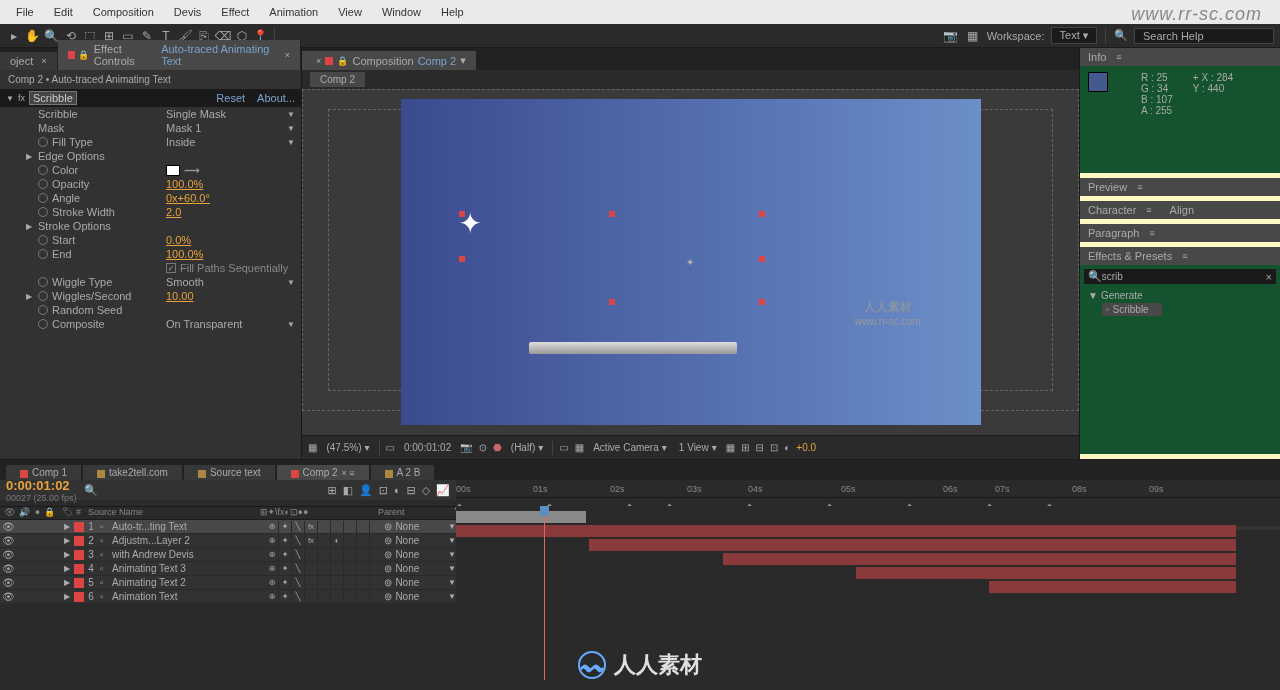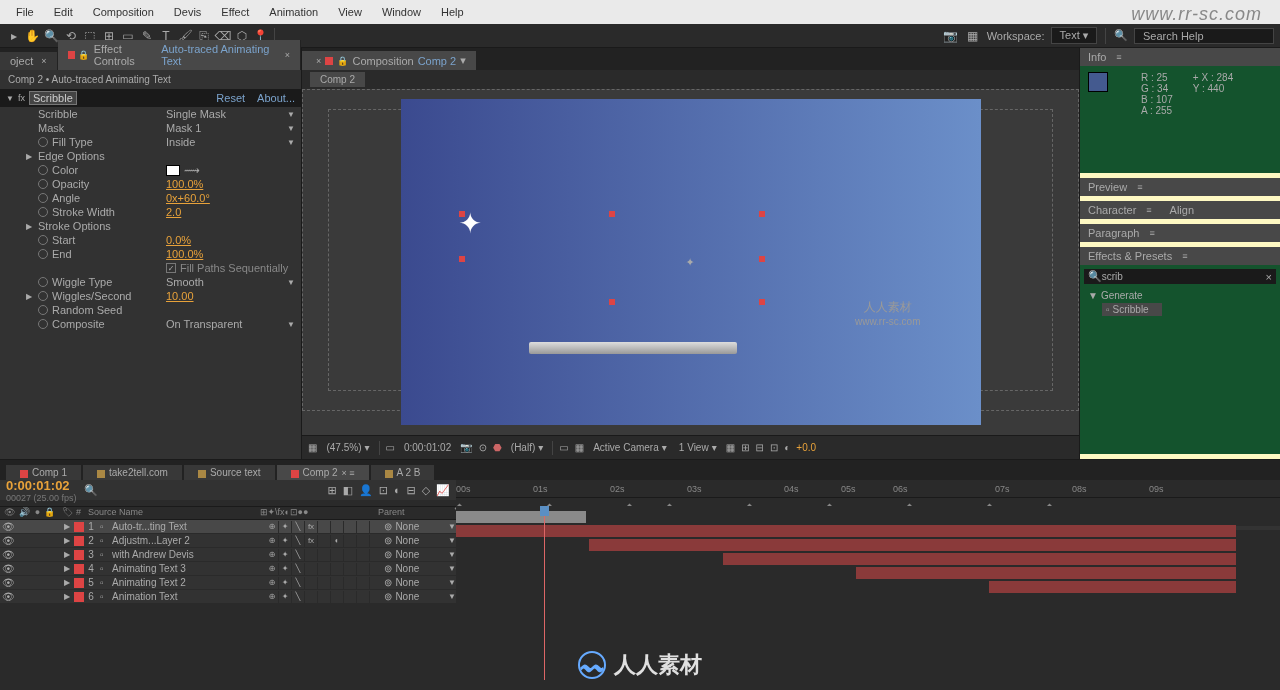--- a/index.html
+++ b/index.html
@@ -472,23 +472,23 @@
           <span>📈</span>
         </div>
       </div>
     </div>
     <div style="flex:1;position:relative;padding-top:4px">
       <div class="ruler" id="tl-ruler">
           <div class="ruler-tick" style="left: 0px;">00s</div>
           <div class="ruler-tick" style="left: 77px;">01s</div>
           <div class="ruler-tick" style="left: 154px;">02s</div>
           <div class="ruler-tick" style="left: 231px;">03s</div>
-          <div class="ruler-tick" style="left: 328px;">04s</div>
+          <div class="ruler-tick" style="left: 292px;">04s</div>
           <div class="ruler-tick" style="left: 385px;">05s</div>
-          <div class="ruler-tick" style="left: 437px;">06s</div>
+          <div class="ruler-tick" style="left: 487px;">06s</div>
           <div class="ruler-tick" style="left: 539px;">07s</div>
           <div class="ruler-tick" style="left: 616px;">08s</div>
           <div class="ruler-tick" style="left: 693px;">09s</div>
         </div>
       <div id="kf-row" style="height:8px;position:relative">
           <div class="kf" style="left: 0px;"></div>
           <div class="kf" style="left: 90px;"></div>
           <div class="kf" style="left: 170px;"></div>
           <div class="kf" style="left: 210px;"></div>
           <div class="kf" style="left: 290px;"></div>

